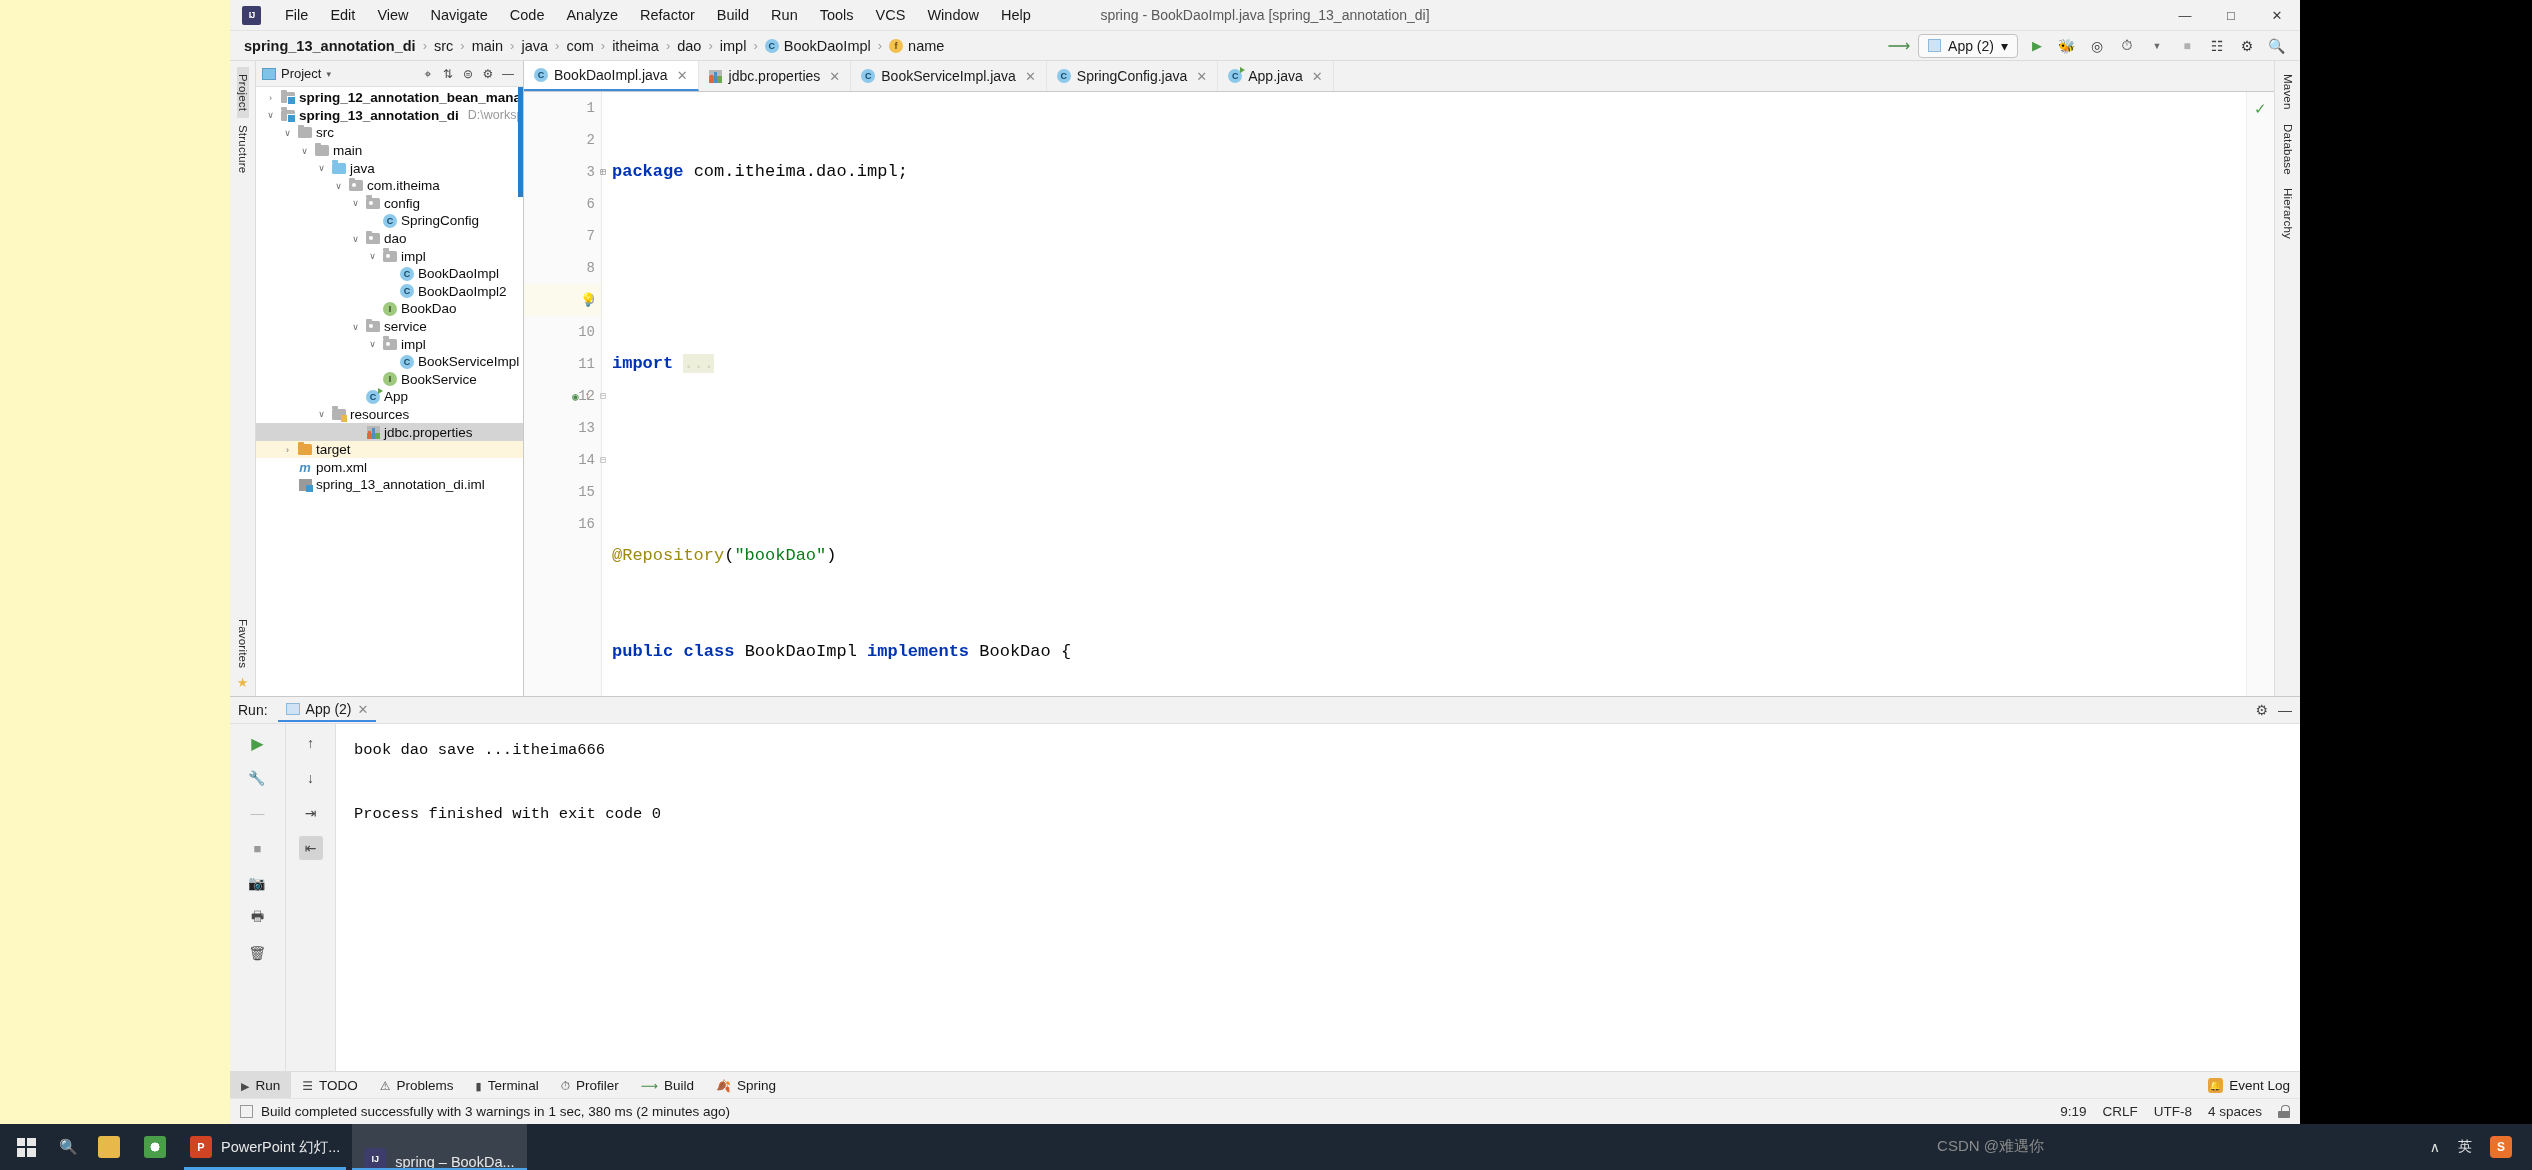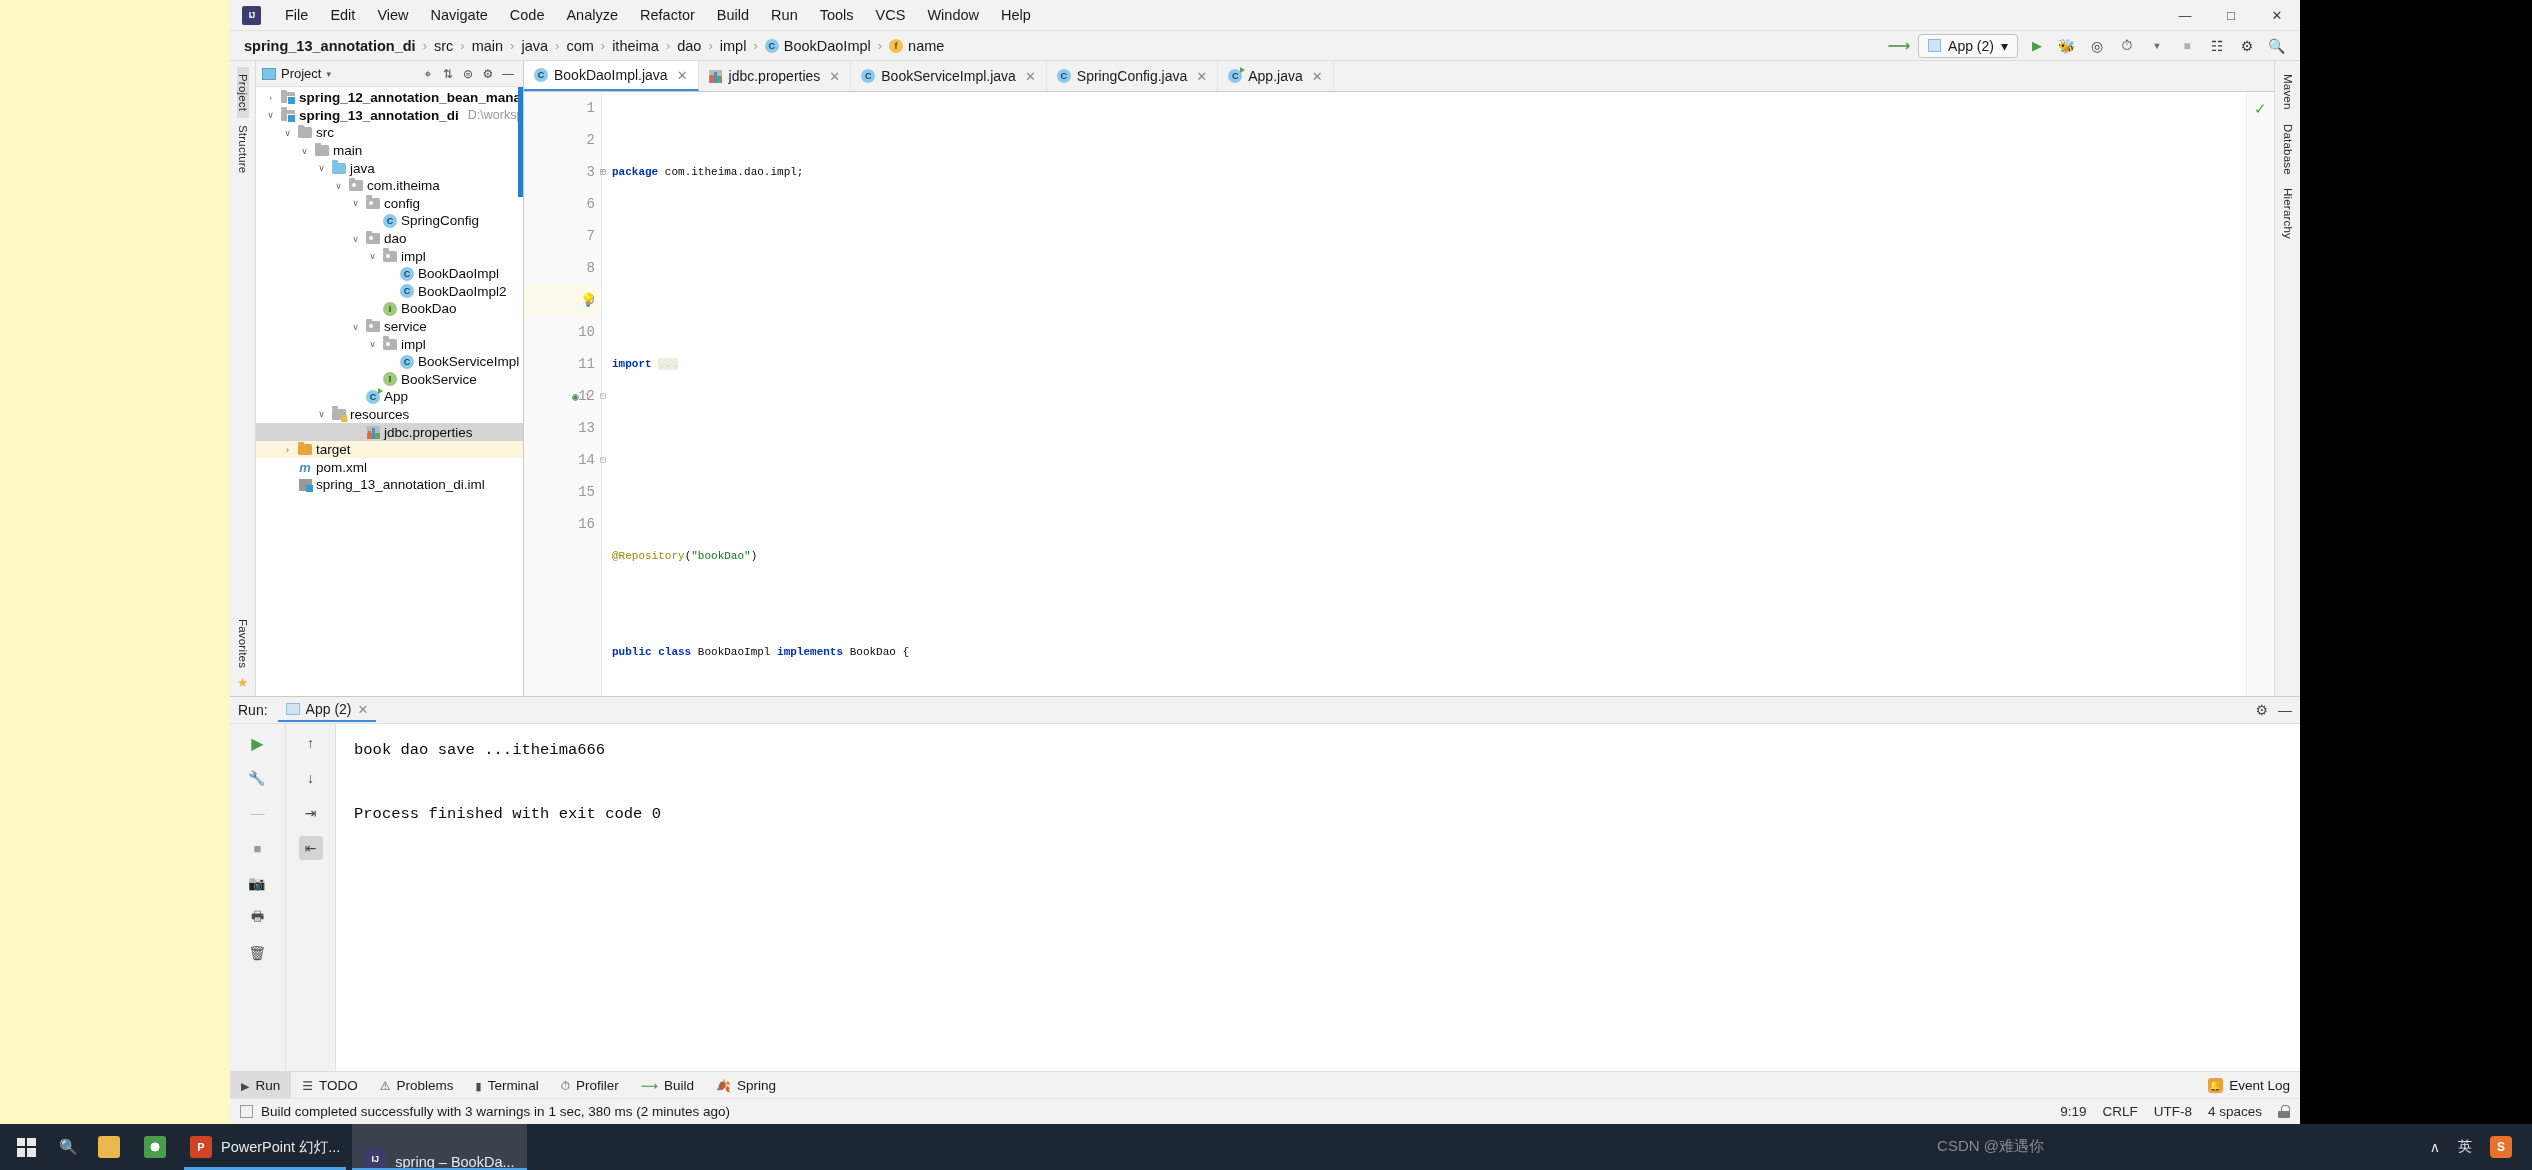--- a/index.html
+++ b/index.html
@@ -116,21 +116,21 @@
             position:relative;}
   .appico:after{content:"";position:absolute;right:-3px;top:-2px;width:0;height:0;
                 border-left:5px solid #5fa348;border-top:3px solid transparent;border-bottom:3px solid transparent;}
 
   .code-area { flex:1; display:flex; min-height:0; position:relative; background:#fff; }
   .gutter { width:78px; flex:none; background:#fafafa; border-right:1px solid #eaeaea;
             position:relative; font-family:"Liberation Mono", monospace; font-size:14px; }
   .gline { height:32px; display:flex; align-items:center; justify-content:flex-end;
            color:#999; padding-right:6px; position:relative; }
   .gline.cur { background:#fcfaec; }
-  .codetext { flex:1; font-family:"Liberation Mono", monospace; font-size:11px;
+  .codetext { flex:1; font-family:"Liberation Mono", monospace; font-size:17px;
               line-height:32px; padding-left:10px; position:relative; min-width:0;
               white-space:pre; overflow:hidden; }
   .cl { height:32px; }
   .kw { color:#0033b3; font-weight:bold; }
   .ann { color:#9e880d; }
   .str { color:#067d17; }
   .plain { color:#080808; }
   .fold-mark { color:#d7d3b9; background:#eeeedd; }
   .bulb { position:absolute; left:56px; color:#f5b324; font-size:13px; }
   .editor-right { width:28px; background:#fafafa; border-left:1px solid #eee; position:relative;}
@@ -227,20 +227,21 @@
         <div class="menu-item">Code</div>
         <div class="menu-item">Analyze</div>
         <div class="menu-item">Refactor</div>
         <div class="menu-item">Build</div>
         <div class="menu-item">Run</div>
         <div class="menu-item">Tools</div>
         <div class="menu-item">VCS</div>
         <div class="menu-item">Window</div>
         <div class="menu-item">Help</div>
       </div>
+      <div class="win-title">spring - BookDaoImpl.java [spring_13_annotation_di]</div>
       <div class="wincontrols">
         <div class="wc">—</div>
         <div class="wc">□</div>
         <div class="wc close">✕</div>
       </div>
     </div>
 
     <div class="navbar">
       <div class="crumb bold">spring_13_annotation_di</div>
       <span class="crumb-sep">›</span>

